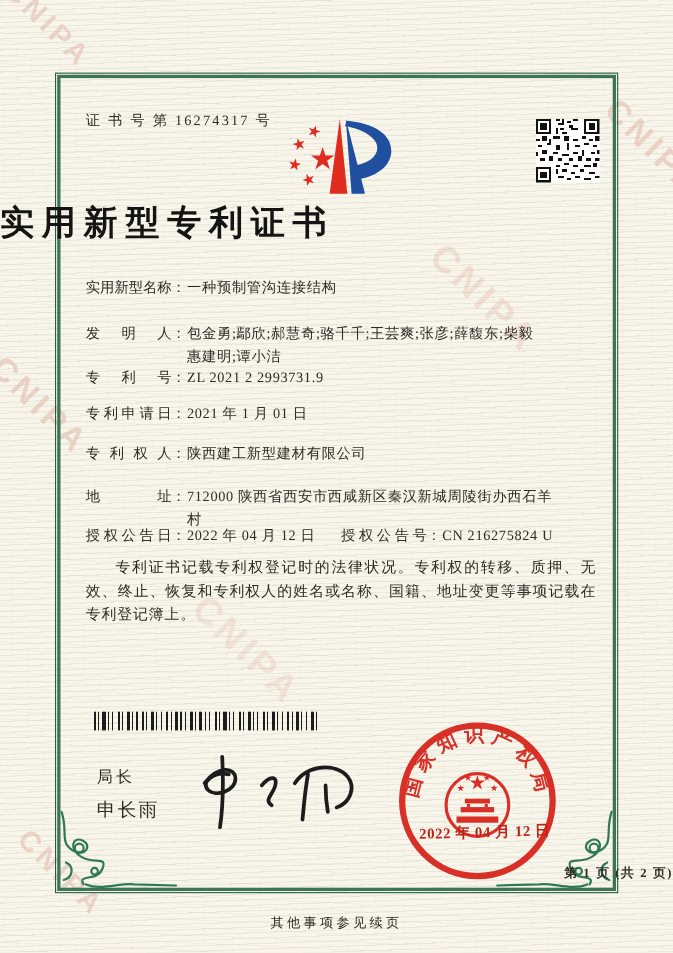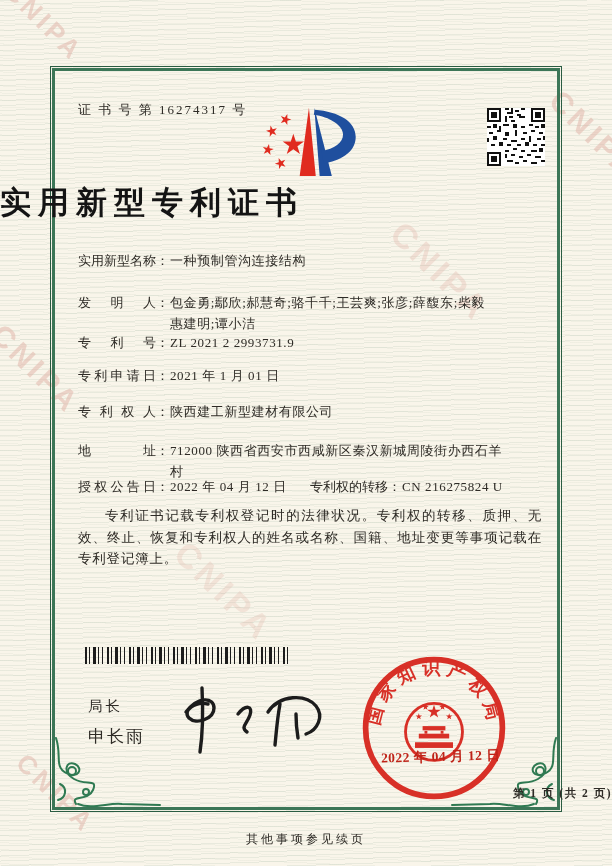--- a/index.html
+++ b/index.html
@@ -126,21 +126,21 @@
     <span class="flabel">专利权人</span><span class="fcolon">：</span><span class="fvalue">陕西建工新型建材有限公司</span>
   </div>
 
   <div class="frow" style="top:440px;">
     <span class="flabel">地址</span><span class="fcolon">：</span><span class="fvalue"><span class="ln">712000 陕西省西安市西咸新区秦汉新城周陵街办西石羊</span><span class="ln">村</span></span>
   </div>
 
   <div class="frow" style="top:476px;">
     <span class="flabel">授权公告日</span><span class="fcolon">：</span><span class="fvalue">2022 年 04 月 12 日</span>
     <span class="fpair2">
-      <span class="flabel">专利权的转移</span><span class="fcolon">：</span><span class="fvalue">CN 216275824 U</span>
+      <span class="flabel">授权公告号</span><span class="fcolon">：</span><span class="fvalue">CN 216275824 U</span>
     </span>
   </div>
 
   <div class="paras">
     <p>专利证书记载专利权登记时的法律状况。专利权的转移、质押、无效、终止、恢复和专利权人的姓名或名称、国籍、地址变更等事项记载在专利登记簿上。</p>
   </div>
 
   <div class="barcode"></div>
 
   <div class="signer-title">局长</div>

